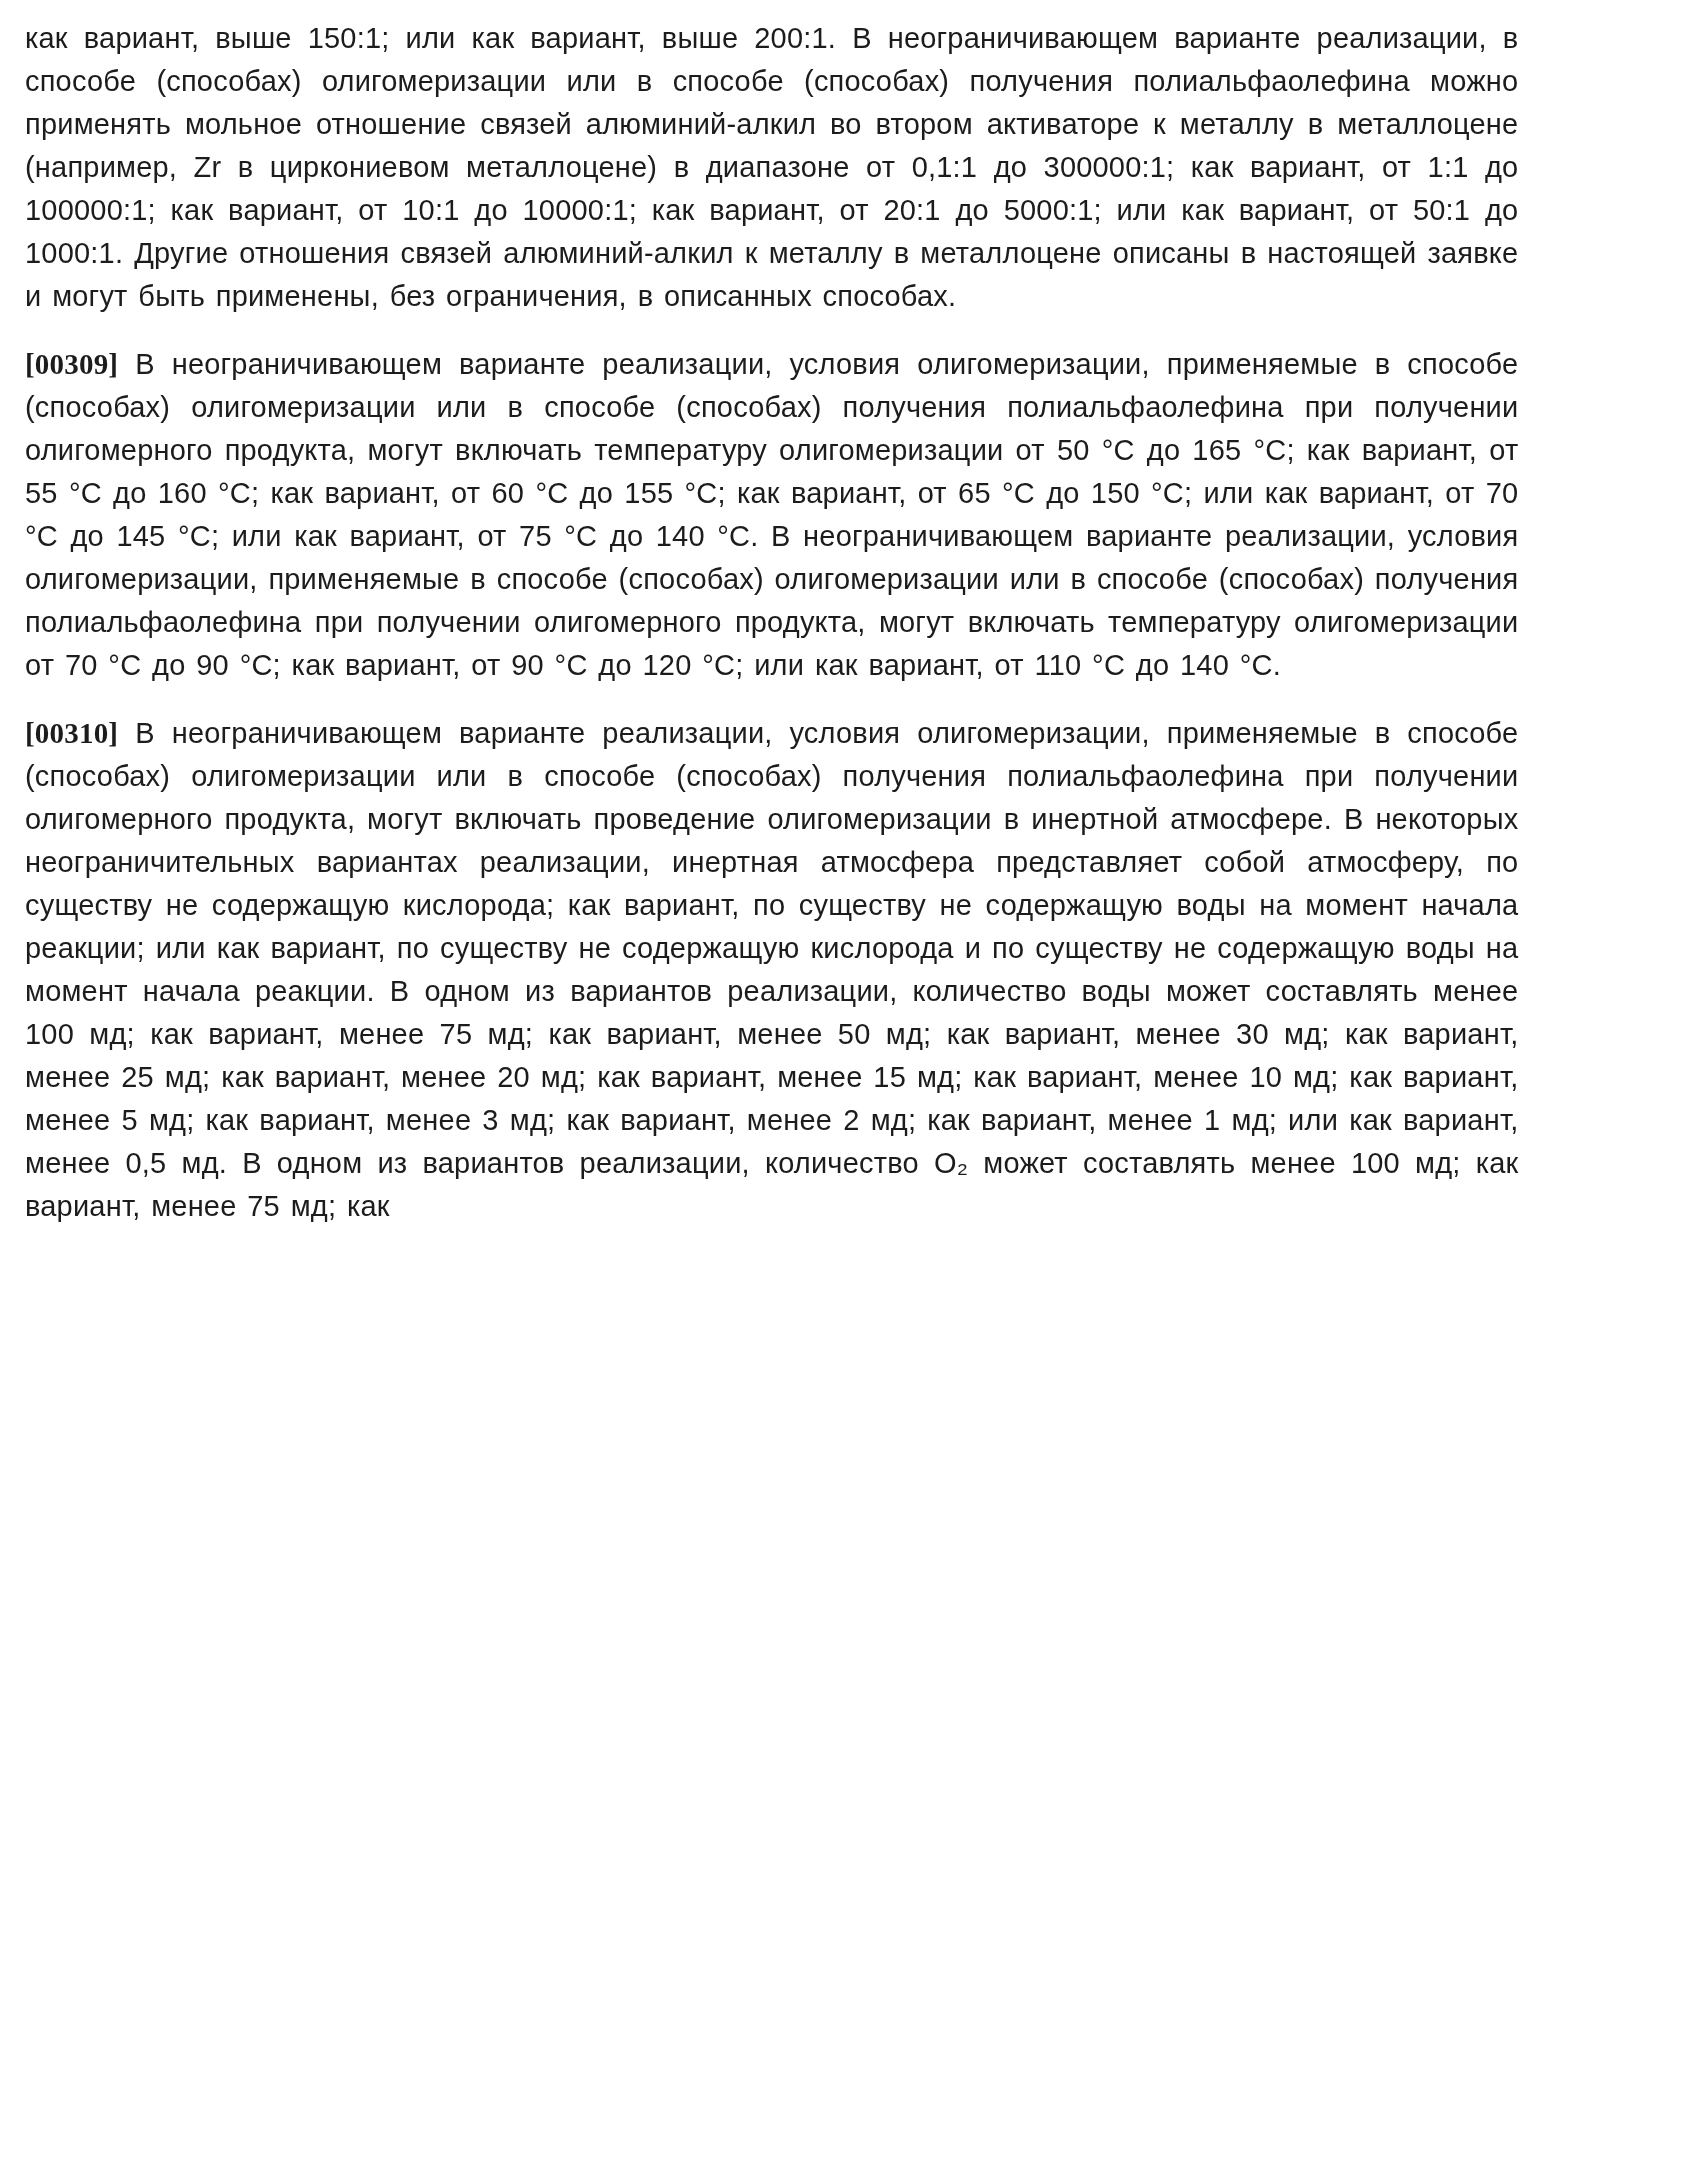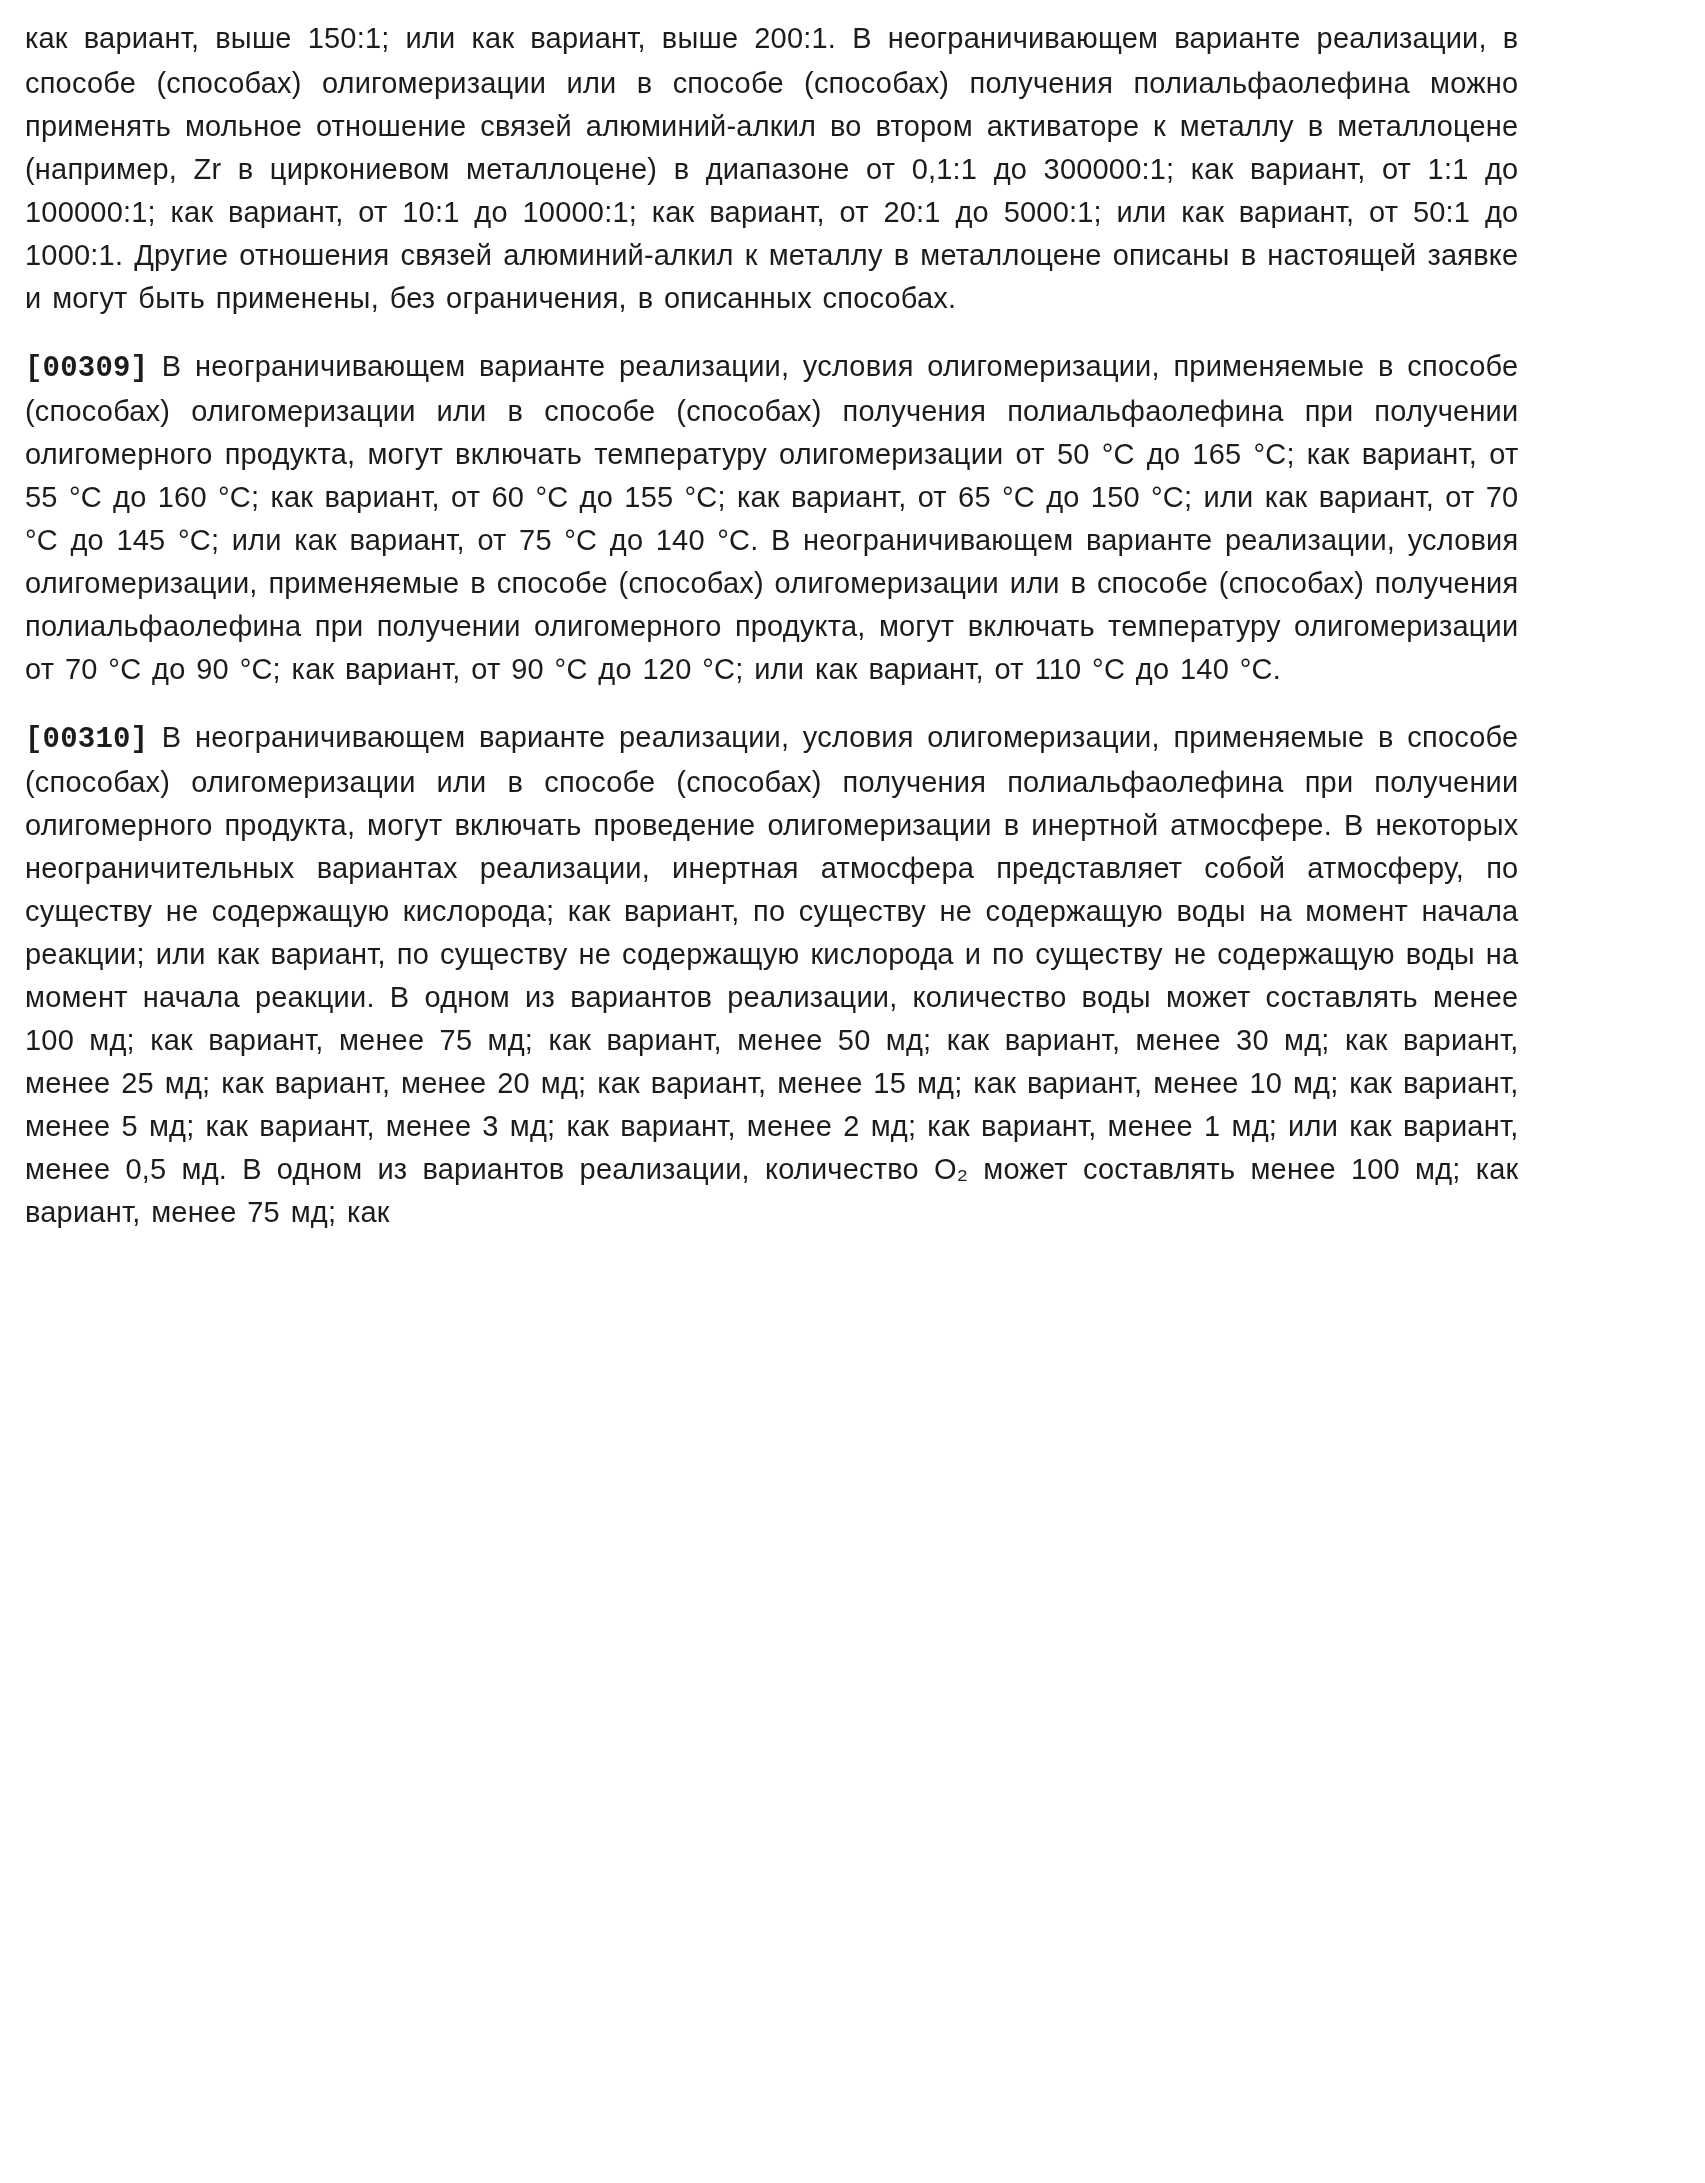--- a/index.html
+++ b/index.html
@@ -36,21 +36,21 @@
     letter-spacing: 0.2px;
     margin-top: 25px;
   }
 
   .paragraph:first-child {
     margin-top: 3.4px;
   }
 
   .para-num {
     font-weight: bold;
-    font-family: Liberation Mono, monospace;
+    font-family: Liberation Serif, serif;
   }
 
   .scan-edge {
     position: absolute;
     left: 152px;
     right: 101px;
     bottom: 0;
     height: 10px;
     background: #161616;
     border-radius: 1.7px 1.7px 0 0;

